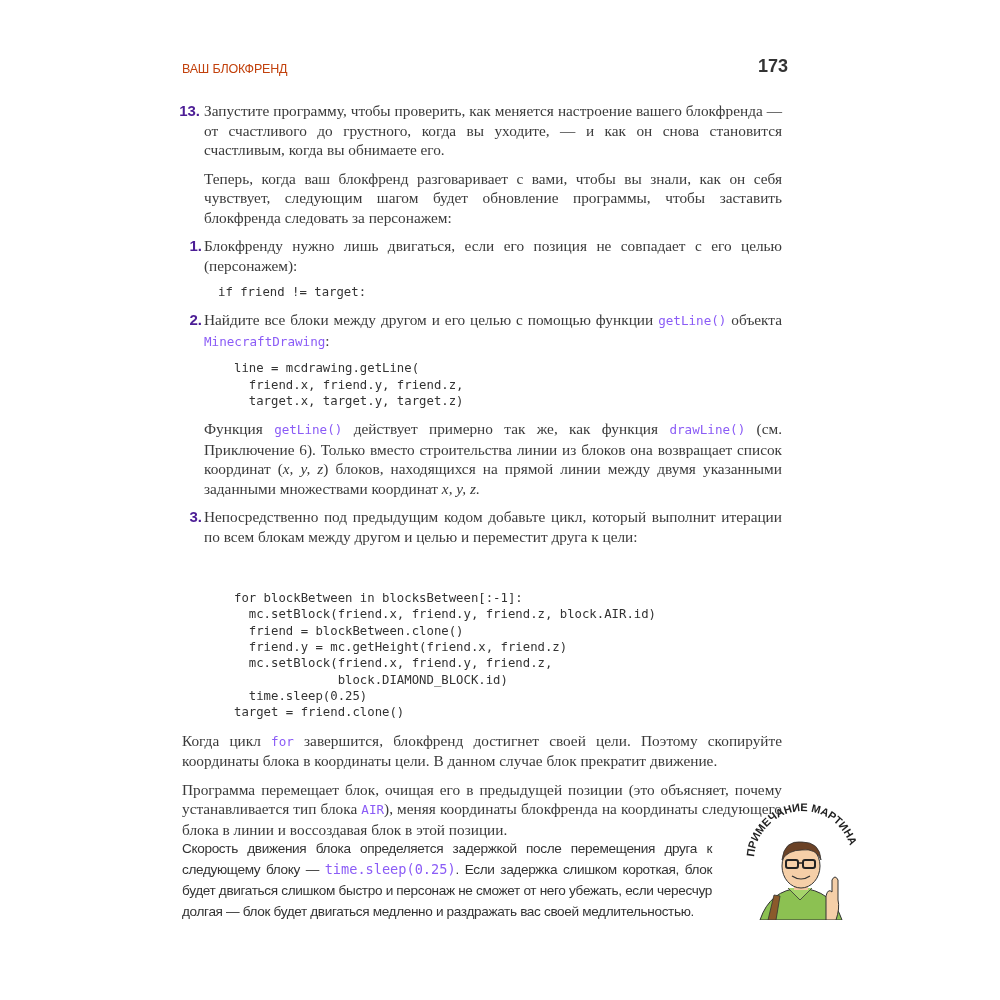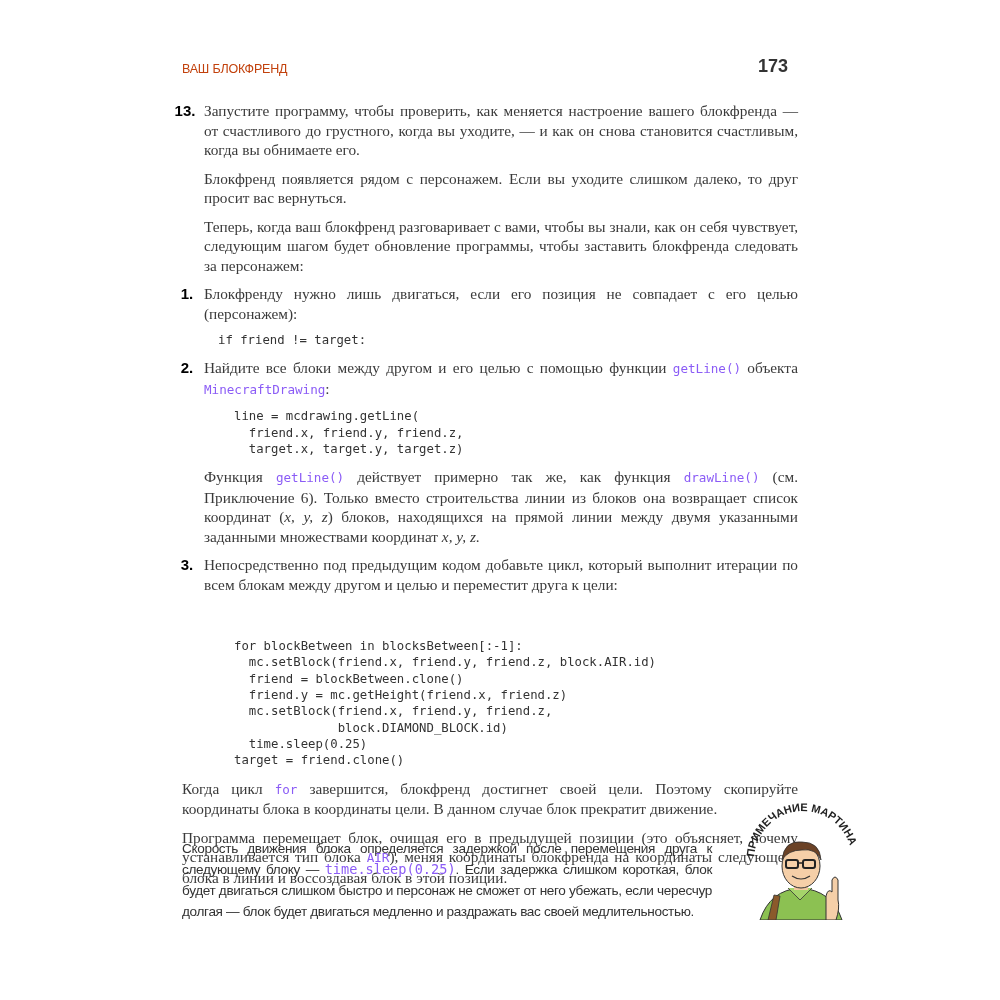--- a/index.html
+++ b/index.html
@@ -2,44 +2,43 @@
 <html><head>
 <meta charset="utf-8">
 <style>
   html, body { margin:0; padding:0; background:#ffffff; }
   body { width:1000px; height:1000px; position:relative; overflow:hidden; font-family:"Liberation Serif", "DejaVu Serif", serif; color:#3a3a3a; }
   .page { position:absolute; left:0; top:0; width:1000px; height:1000px; }
   .running-head { position:absolute; left:182px; top:62px; font-family:"Liberation Sans", sans-serif; font-size:12.5px; color:#c2410c; letter-spacing:-0.2px; }
   .page-number { position:absolute; right:212px; top:56px; font-family:"Liberation Sans", sans-serif; font-weight:bold; font-size:18px; color:#333; }
   .content { position:absolute; left:182px; top:101px; width:616px; font-size:15.3px; line-height:19.5px; }
   .step { position:relative; padding-left:22px; }
-  .step .num { position:absolute; left:-10px; top:0; width:30px; text-align:center; font-family:"Liberation Sans", sans-serif; font-weight:bold; color:#000000; font-size:15px; }
+  .step .num { position:absolute; left:-10px; top:0; width:30px; text-align:right; font-family:"Liberation Sans", sans-serif; font-weight:bold; color:#4c1d95; font-size:15px; }
   .step.two-digit .num { left:-12px; }
-  p { margin:0 0 9px 0; text-align:justify; }
+  p { margin:0 16px 9px 0; text-align:justify; }
   .code { font-family:"DejaVu Sans Mono", "Liberation Mono", monospace; font-size:12.3px; line-height:16.3px; color:#333; white-space:pre; margin:0 0 10px 0; }
   .inline-code { font-family:"DejaVu Sans Mono", "Liberation Mono", monospace; font-size:12.6px; color:#8b5cf6; }
   .note { position:absolute; left:182px; top:838px; width:530px; font-family:"Liberation Sans", sans-serif; font-size:13.6px; line-height:21px; color:#333; text-align:justify; letter-spacing:-0.35px; }
   .note .inline-code { font-size:13.6px; letter-spacing:0; }
   .martin { position:absolute; left:740px; top:800px; width:125px; height:120px; }
   em { font-style:italic; }
 </style>
 </head>
 <body>
 
 <div class="page">
 
   <div class="running-head">ВАШ БЛОКФРЕНД</div>
   <div class="page-number">173</div>
 
   <div class="content">
 
     <div class="step two-digit">
       <span class="num">13.</span>
       <p>Запустите программу, чтобы проверить, как меняется настроение вашего блокфренда — от счастливого до грустного, когда вы уходите, — и как он снова становится счастливым, когда вы обнимаете его.</p>
-      <p>Блокфренд появляется рядом с персонажем. Если вы уходите слишком далеко, то друг просит вас вернуться.</p>
       <p>Теперь, когда ваш блокфренд разговаривает с вами, чтобы вы знали, как он себя чувствует, следующим шагом будет обновление программы, чтобы заставить блокфренда следовать за персонажем:</p>
     </div>
 
     <div class="step">
       <span class="num">1.</span>
       <p>Блокфренду нужно лишь двигаться, если его позиция не совпадает с его целью (персонажем):</p>
       <div class="code" style="padding-left:14px;">if friend != target:</div>
     </div>
 
     <div class="step">

